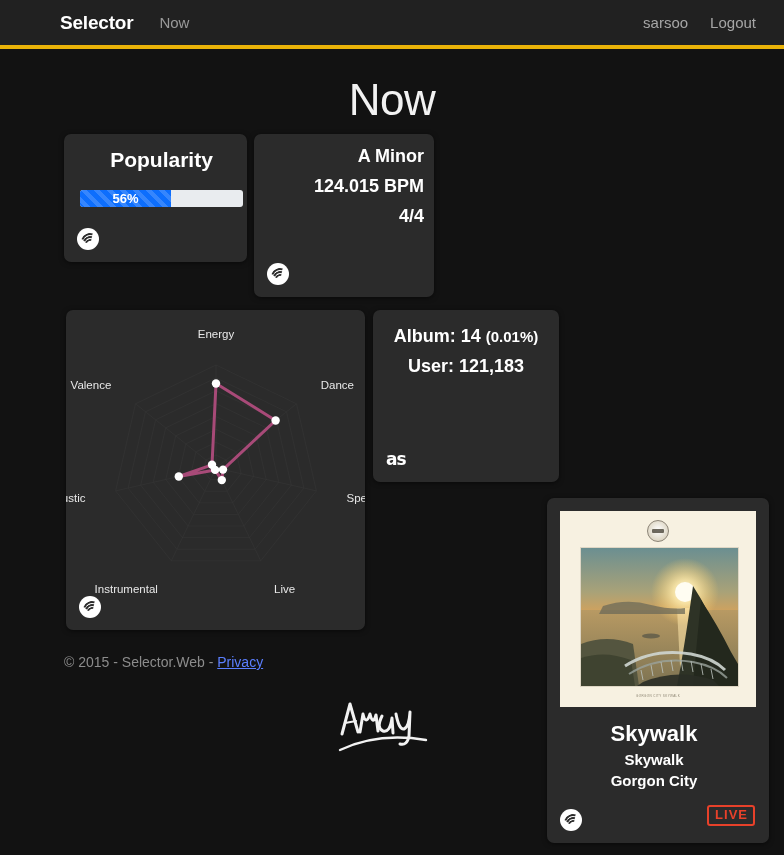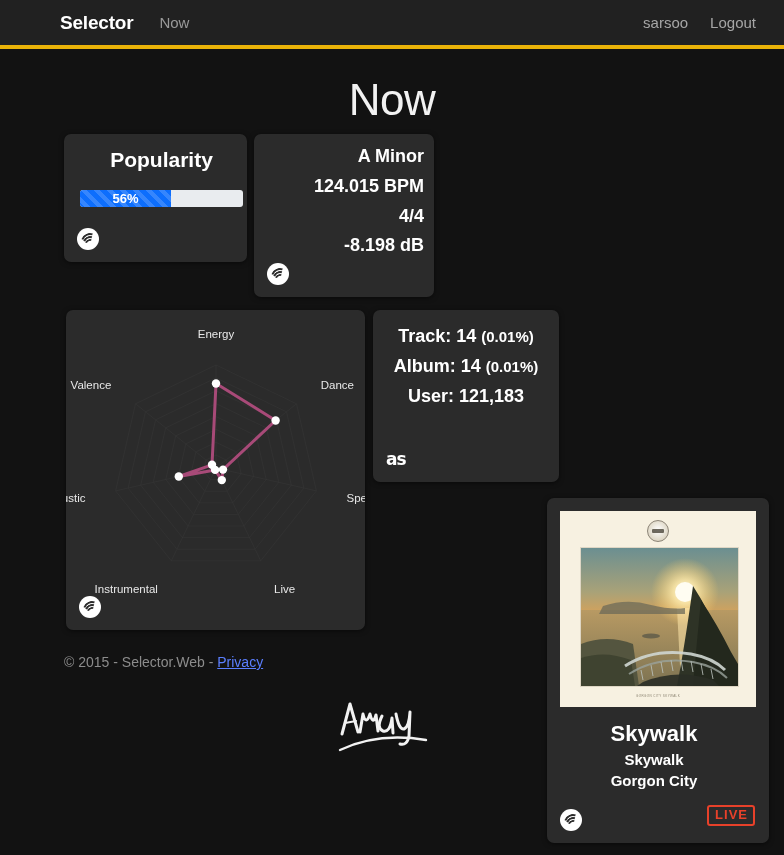--- a/index.html
+++ b/index.html
@@ -312,21 +312,20 @@
         <i></i>
         <i></i>
       </div>
   </div>
 </div>
 
 <div class="card" id="key-card">
   <div class="stat-line">A Minor</div>
   <div class="stat-line">124.015 BPM</div>
   <div class="stat-line">4/4</div>
-  <div class="stat-line">-8.198 dB</div>
   <div class="svc-icon">
     <div class="spotify-icon">
         <i></i>
         <i></i>
         <i></i>
       </div>
   </div>
 </div>
 
 <div class="card" id="radar-card">
@@ -365,24 +364,20 @@
   <div class="svc-icon">
     <div class="spotify-icon">
         <i></i>
         <i></i>
         <i></i>
       </div>
   </div>
 </div>
 
 <div class="card" id="counts-card">
-  <div class="count-line">
-    <span>Track: 14</span>
-    <span class="count-pct">(0.01%)</span>
-  </div>
   <div class="count-line">
     <span>Album: 14</span>
     <span class="count-pct">(0.01%)</span>
   </div>
   <div class="count-line">
     <span>User: 121,183</span>
     <span class="count-pct"></span>
   </div>
   <div class="svc-icon">
     <span class="lastfm-icon">as</span>

